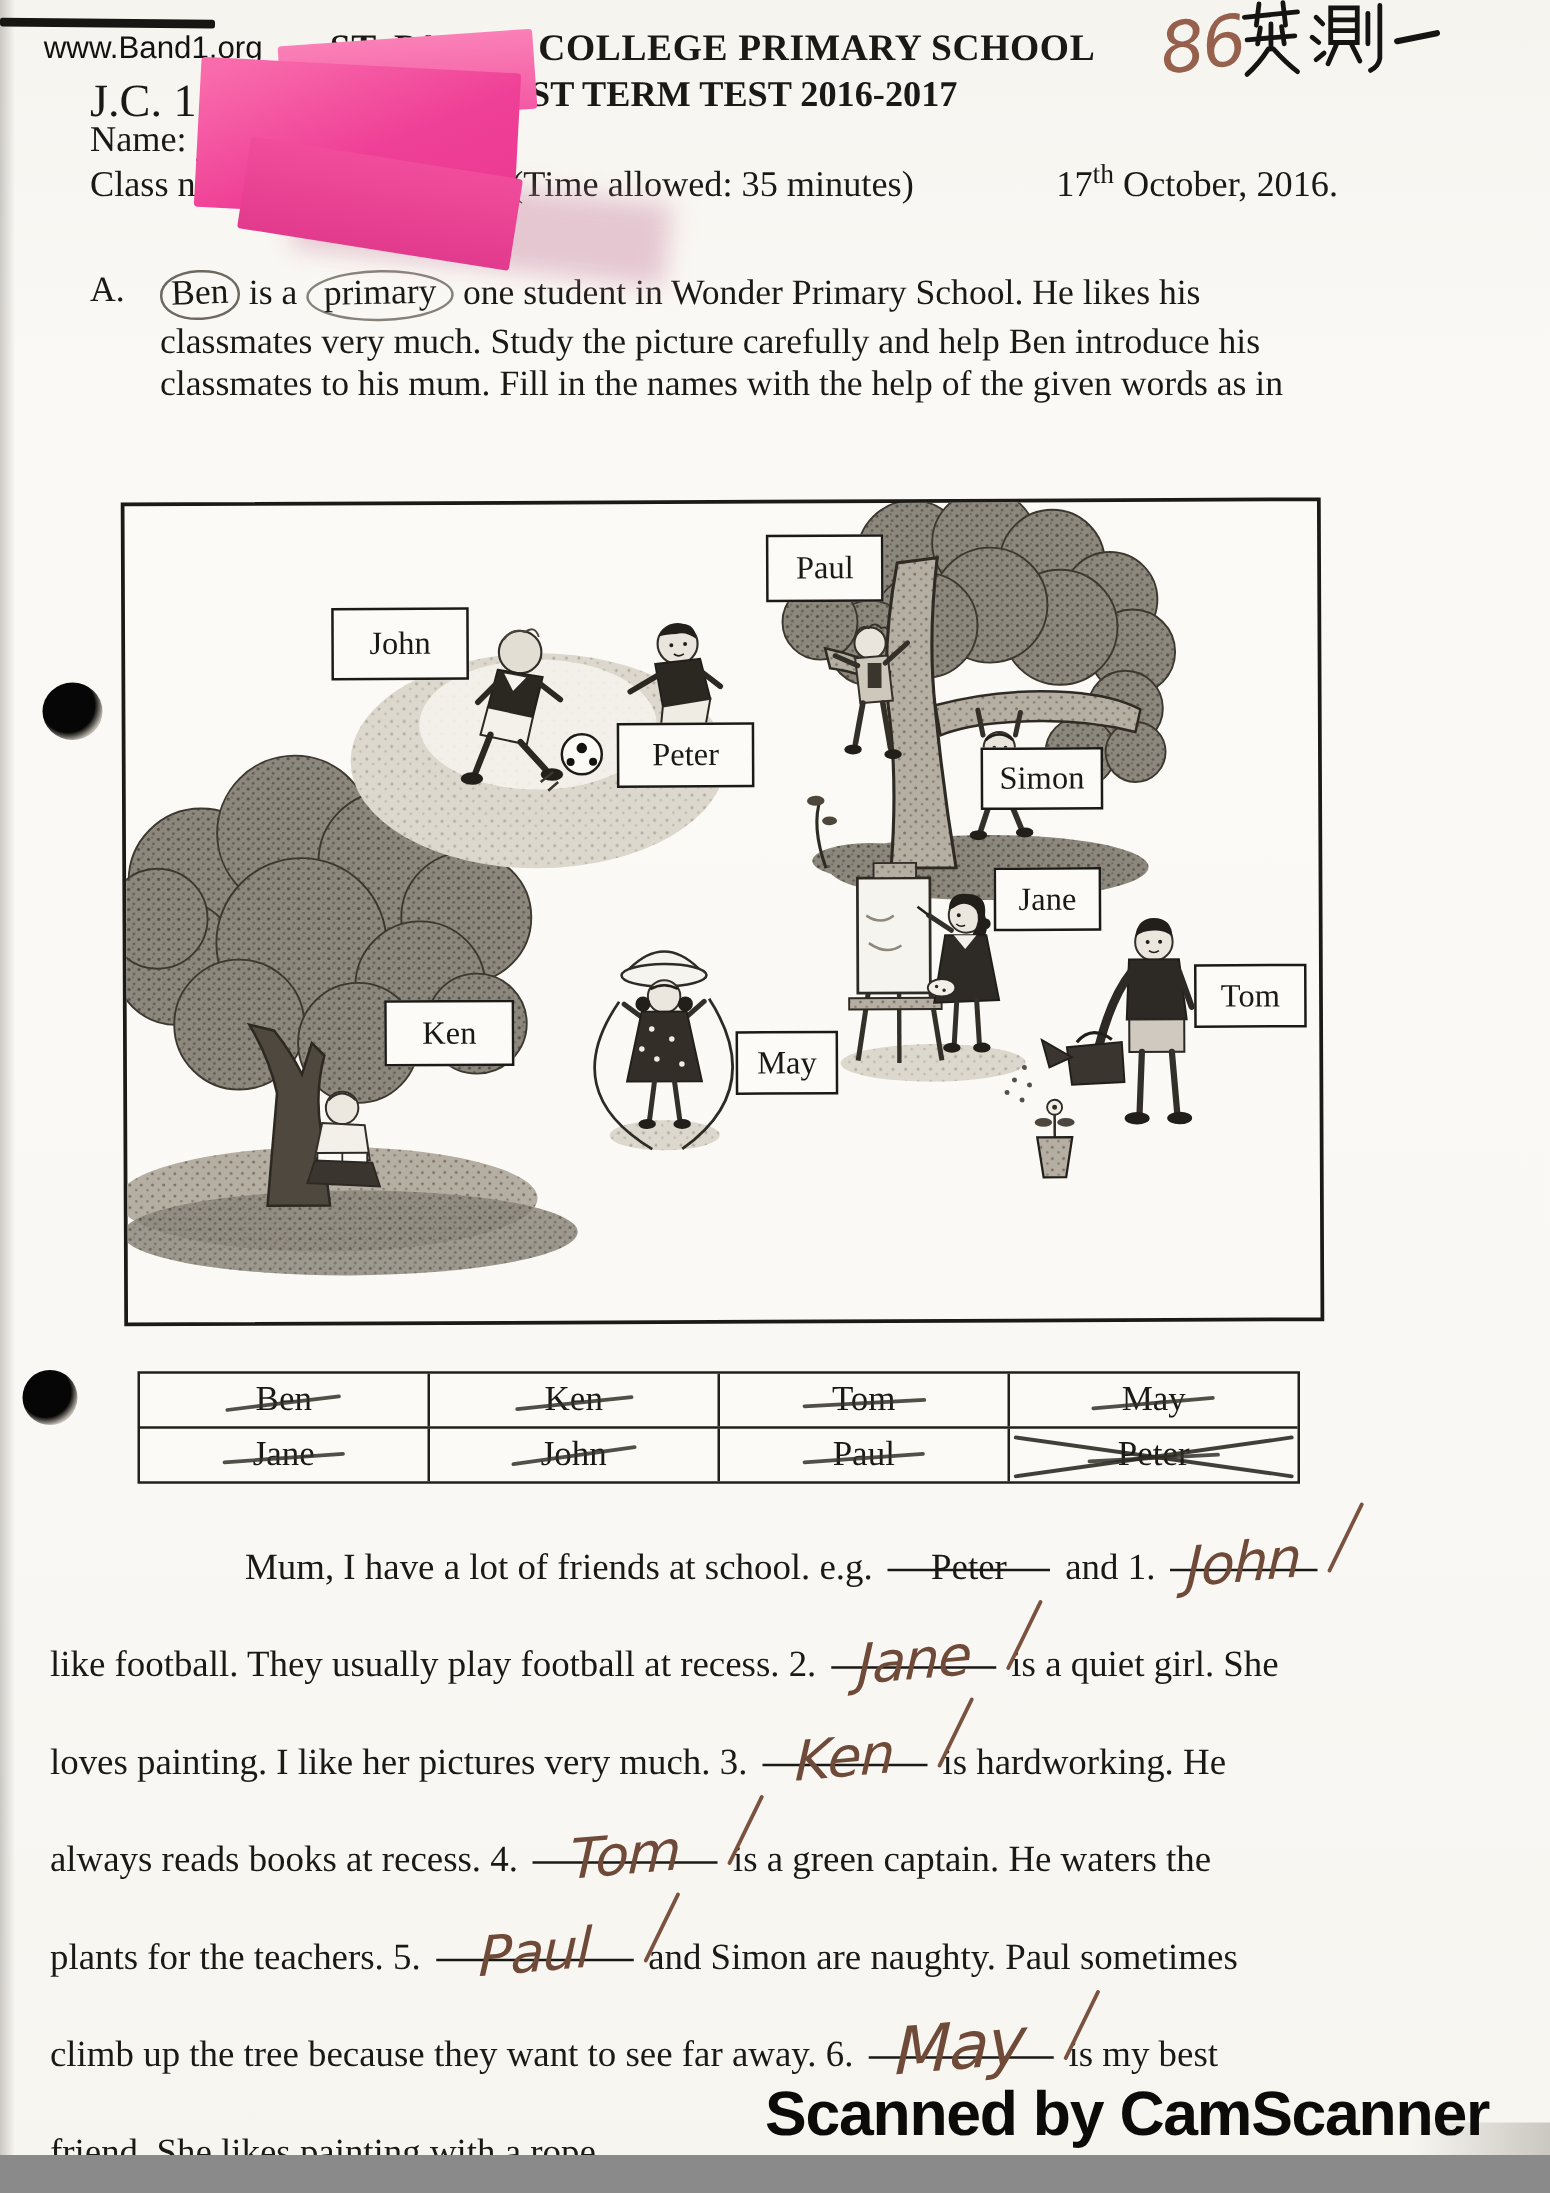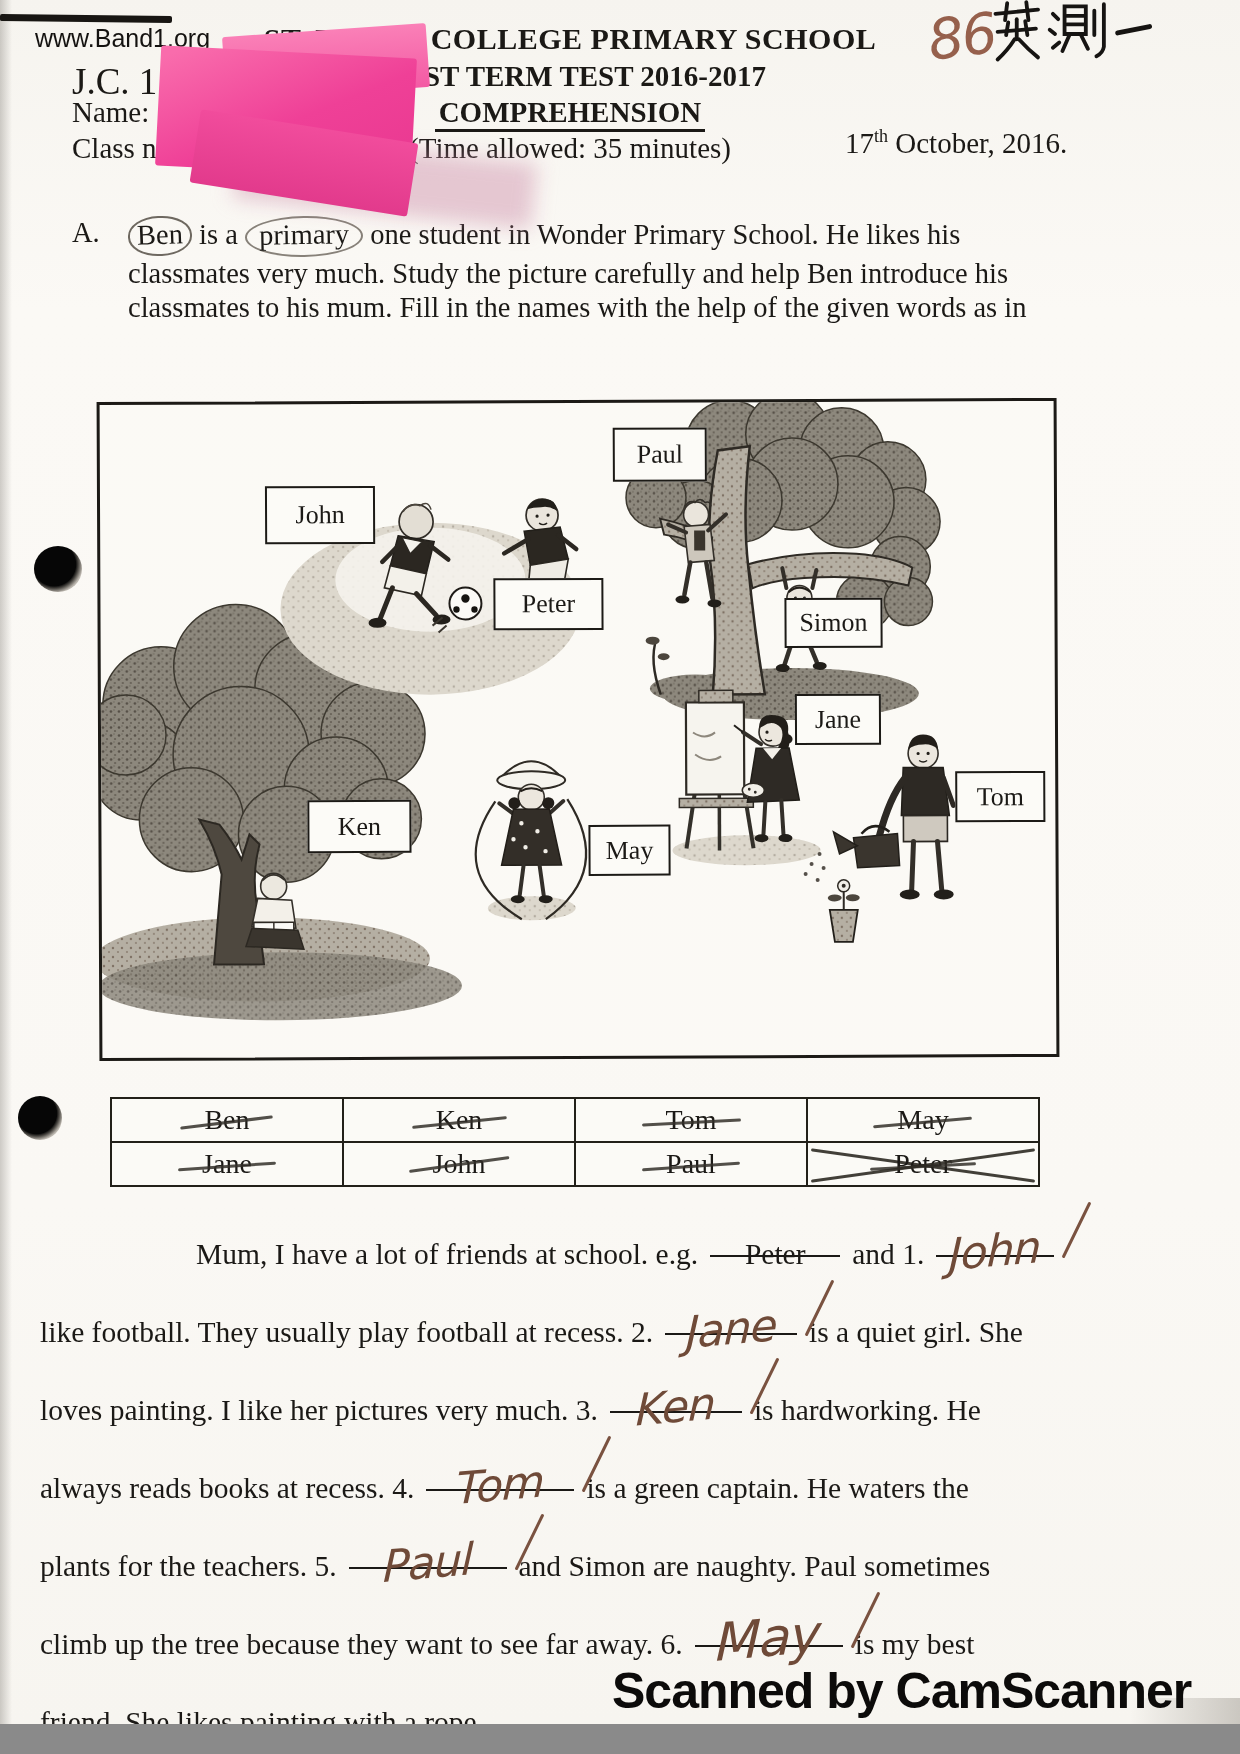--- a/index.html
+++ b/index.html
@@ -20,21 +20,21 @@
   .school{top:22px;font-size:30px;font-weight:700;letter-spacing:.5px;}
   .term{top:60px;font-size:29px;font-weight:700;}
   .subject{top:96px;font-size:29px;font-weight:700;}
   .subject span{border-bottom:3px solid #1b1916;padding:0 4px 1px;}
   .timeline{top:132px;font-size:29px;}
   .jc{left:72px;top:60px;font-size:37px;}
   .namerow{left:72px;top:96px;font-size:29px;}
   .classrow{left:72px;top:132px;font-size:29px;}
   .uline{display:inline-block;border-bottom:2px solid #1b1916;height:26px;vertical-align:bottom;}
   .date{left:845px;top:126px;font-size:29px;}
-  .date sup{font-size:18px;}
+  .date sup{font-size:22px;}
   .score{left:928px;top:4px;font-family:"DejaVu Sans",sans-serif;font-style:italic;font-size:56px;
     color:#96604c;transform:rotate(-7deg);letter-spacing:-2px;}
   .cjk{left:992px;top:0px;}
   
   .sticky{z-index:6;border-radius:3px;}
   .sticky-shadow{left:235px;top:148px;width:300px;height:66px;background:rgba(205,140,168,.45);filter:blur(10px);transform:rotate(6deg);z-index:5;}
   .sticky1{left:224px;top:30px;width:204px;height:64px;background:linear-gradient(180deg,#fa80b7,#f35aa4);transform:rotate(-4deg);}
   .sticky2{left:158px;top:52px;width:256px;height:120px;background:linear-gradient(155deg,#f96cac 5%,#ef4097 55%,#e93890 100%);transform:rotate(3deg);}
   .sticky3{left:194px;top:126px;width:220px;height:74px;background:linear-gradient(180deg,#f14c9c,#e23a8c);transform:rotate(9deg);}
   
@@ -92,21 +92,20 @@
 
   <div class="abs edge-left"></div>
   <div class="abs streak-top"></div>
   <div class="abs corner-br"></div>
   <div class="abs hole hole1"></div>
   <div class="abs hole hole2"></div>
 
   <div class="abs site-mark">www.Band1.org</div>
   <div class="abs hdr-center school">ST. PAUL'S COLLEGE PRIMARY SCHOOL</div>
   <div class="abs hdr-center term">FIRST TERM TEST 2016-2017</div>
-  <div class="abs hdr-center subject"><span>COMPREHENSION</span></div>
   <div class="abs hdr-center timeline">(Time allowed: 35 minutes)</div>
   <div class="abs jc">J.C. 1 (</div>
   <div class="abs namerow">
     <span>Name:</span>
     <span class="uline" style="width:250px"></span>
   </div>
   <div class="abs classrow">
     <span>Class no.:</span>
     <span class="uline" style="width:180px"></span>
   </div>

